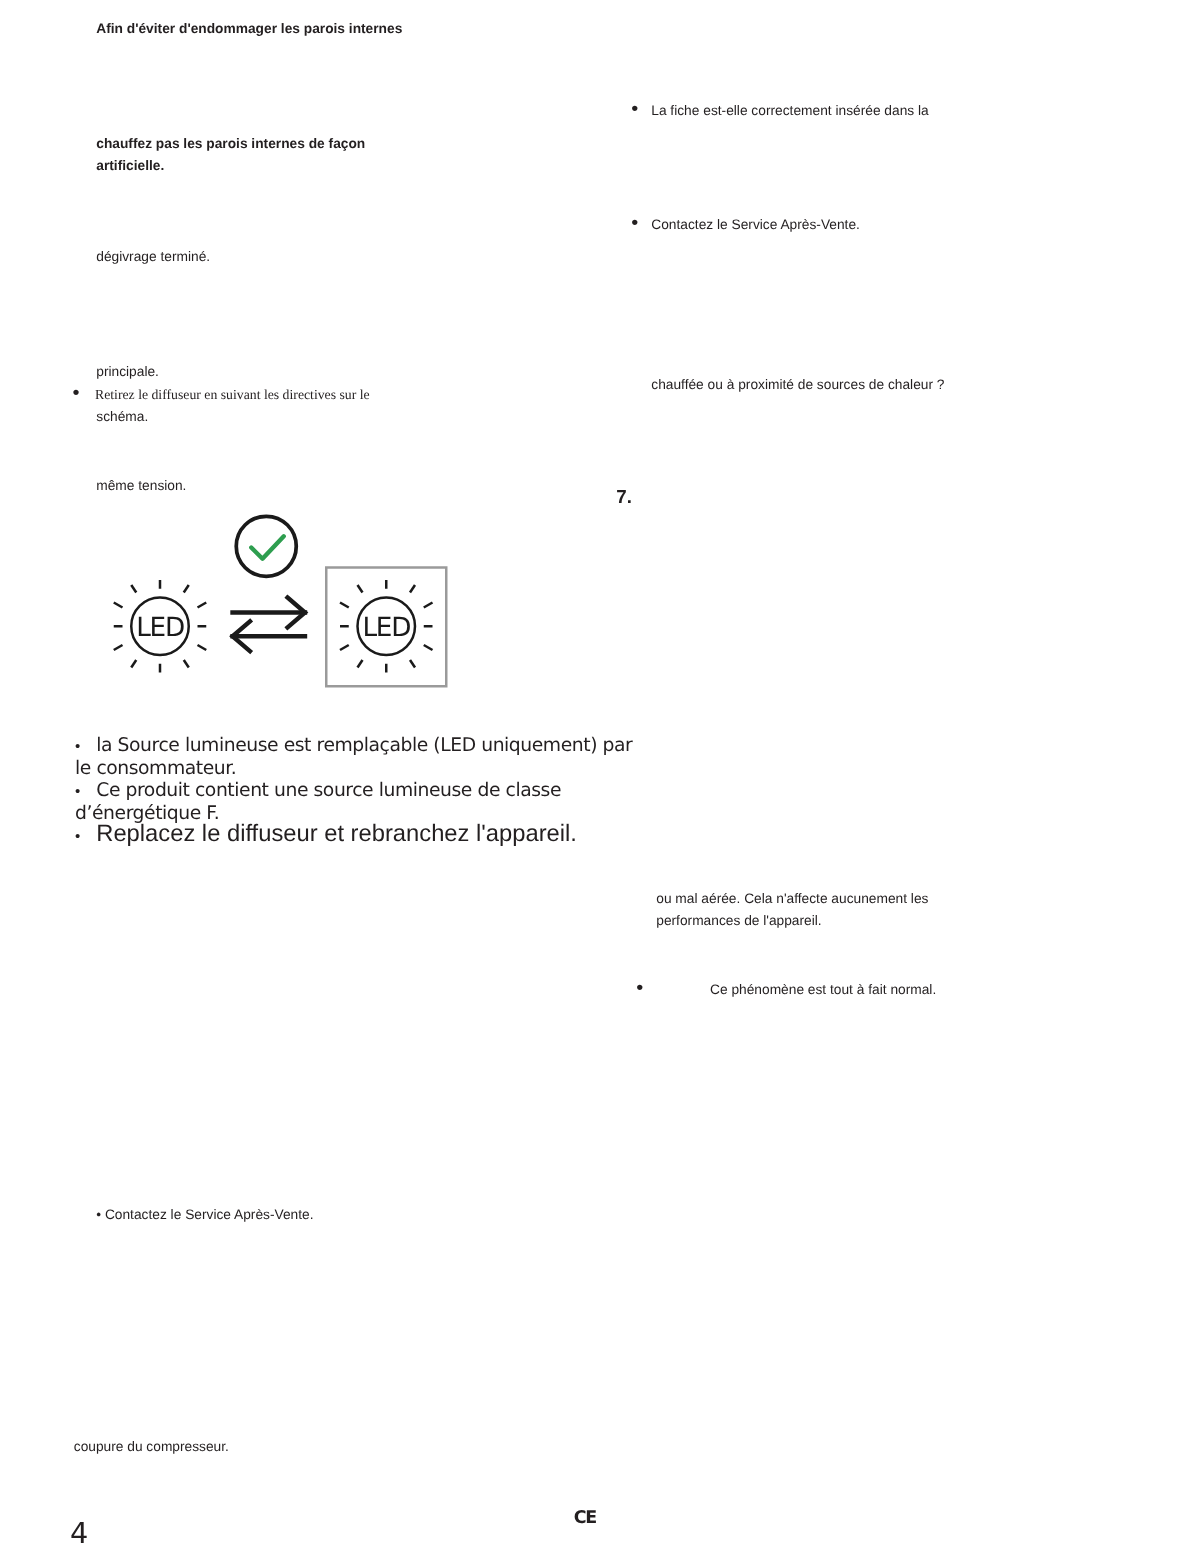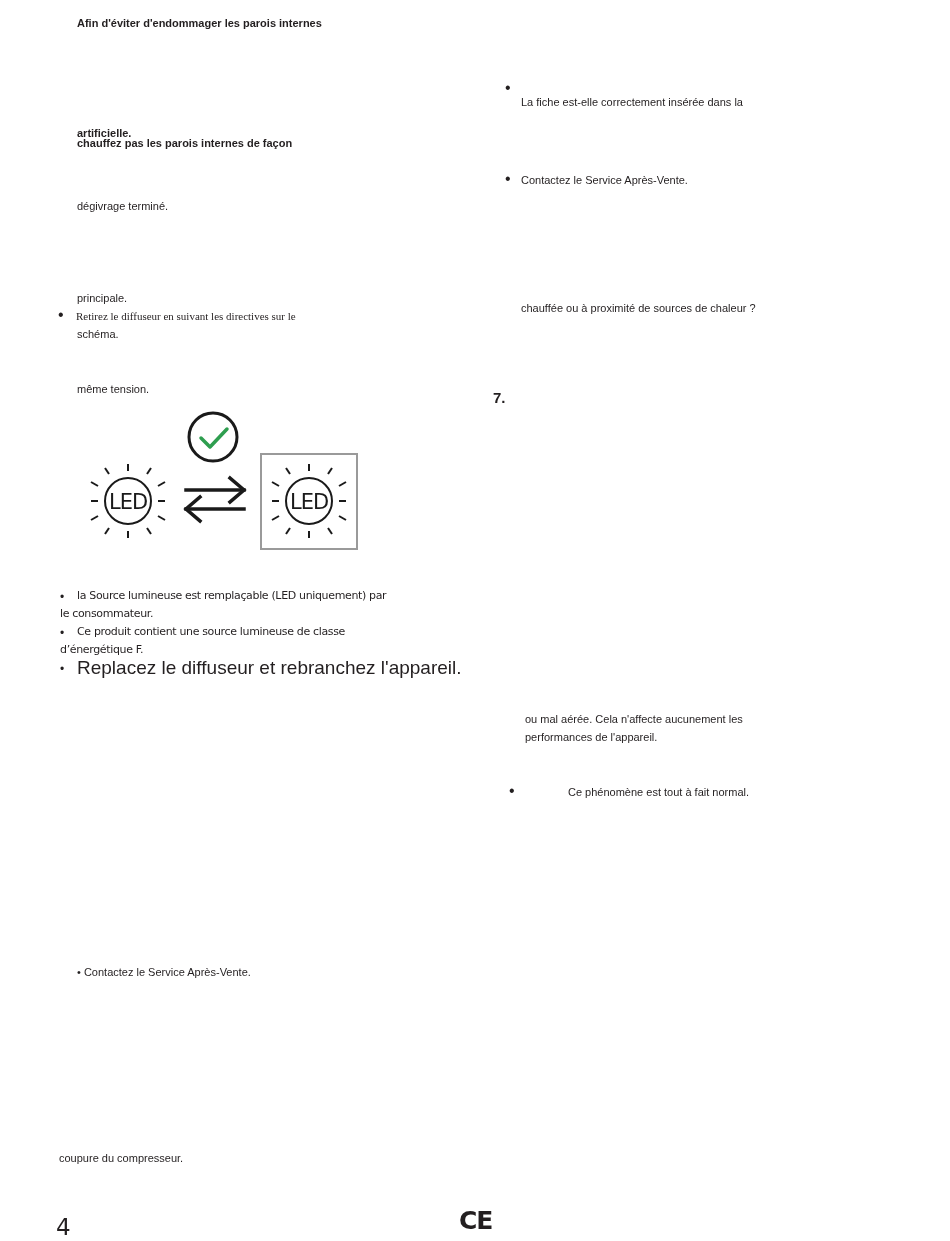--- a/index.html
+++ b/index.html
@@ -1,32 +1,32 @@
 <!DOCTYPE html>
 <html><head>
   <meta charset="utf-8">
   <style>
     html, body { margin: 0; padding: 0; background: #ffffff; }
     body { width: 950px; height: 1241px; position: relative; overflow: hidden;
            font-family: "Liberation Sans", sans-serif; color: #231f20; }
     .t { position: absolute; font-size: 11px; line-height: 18px; white-space: nowrap; }
     .b { font-weight: bold; }
     .bul { position: absolute; font-size: 16px; line-height: 18px; }
-    .small { font-family: "DejaVu Sans", sans-serif; font-size: 11px; line-height: 18px; letter-spacing: -0.35px; }
+    .small { font-family: "DejaVu Sans", sans-serif; font-size: 15px; line-height: 18px; letter-spacing: -0.35px; }
     .sbul { position: absolute; font-size: 12px; }
     #diagram { position: absolute; left: 78px; top: 405px; width: 290px; height: 155px; }
     .pagenum { position: absolute; left: 56px; top: 1214px; font-size: 23px; font-family: "DejaVu Sans", sans-serif; }
-    .ce { position: absolute; left: 459px; top: 1206px; font-size: 25px; font-family: "DejaVu Sans", sans-serif; font-weight: bold; letter-spacing: -1px; }
+    .ce { position: absolute; left: 459px; top: 1206px; font-size: 14px; font-family: "DejaVu Sans", sans-serif; font-weight: bold; letter-spacing: -1px; }
   </style>
 </head>
 <body>
 
 <div class="t b" style="left:77px; top:14px;">Afin d'éviter d'endommager les parois internes</div>
 
-<div class="t b" style="left:77px; top:106px;margin-top:28px;">chauffez pas les parois internes de façon</div>
+<div class="t b" style="left:77px; top:106px;">chauffez pas les parois internes de façon</div>
 <div class="t b" style="left:77px; top:124px;">artificielle.</div>
 
 <div class="t" style="left:77px; top:197px;">dégivrage terminé.</div>
 
 <div class="t" style="left:77px; top:289px;">principale.</div>
 <div class="bul" style="left:58px; top:306px;">•</div>
 <div class="t" style="left:76px; top:307px;font-family:Liberation Serif, serif;">Retirez le diffuseur en suivant les directives sur le</div>
 <div class="t" style="left:77px; top:325px;">schéma.</div>
 
 <div class="t" style="left:77px; top:380px;">même tension.</div>
@@ -92,21 +92,21 @@
 <div class="t small" style="left:77px; top:623px;">Ce produit contient une source lumineuse de classe</div>
 <div class="t small" style="left:60px; top:641px;">d’énergétique F.</div>
 <div class="sbul" style="left:60px; top:662px;">•</div>
 <div class="t" style="left:77px; top:659px; font-size:19px;">Replacez le diffuseur et rebranchez l'appareil.</div>
 
 <div class="t" style="left:77px; top:963px;">• Contactez le Service Après-Vente.</div>
 
 <div class="t" style="left:59px; top:1149px;">coupure du compresseur.</div>
 
 <div class="bul" style="left:505px; top:79px;">•</div>
-<div class="t" style="left:521px; top:93px;">La fiche est-elle correctement insérée dans la</div>
+<div class="t" style="left:521px; top:80px;">La fiche est-elle correctement insérée dans la</div>
 
 <div class="bul" style="left:505px; top:170px;">•</div>
 <div class="t" style="left:521px; top:171px;">Contactez le Service Après-Vente.</div>
 
 <div class="t" style="left:521px; top:299px;">chauffée ou à proximité de sources de chaleur ?</div>
 
 <div class="t b" style="left:493px; top:389px; font-size:15px;">7.</div>
 
 <div class="t" style="left:525px; top:710px;">ou mal aérée. Cela n'affecte aucunement les</div>
 <div class="t" style="left:525px; top:728px;">performances de l'appareil.</div>

